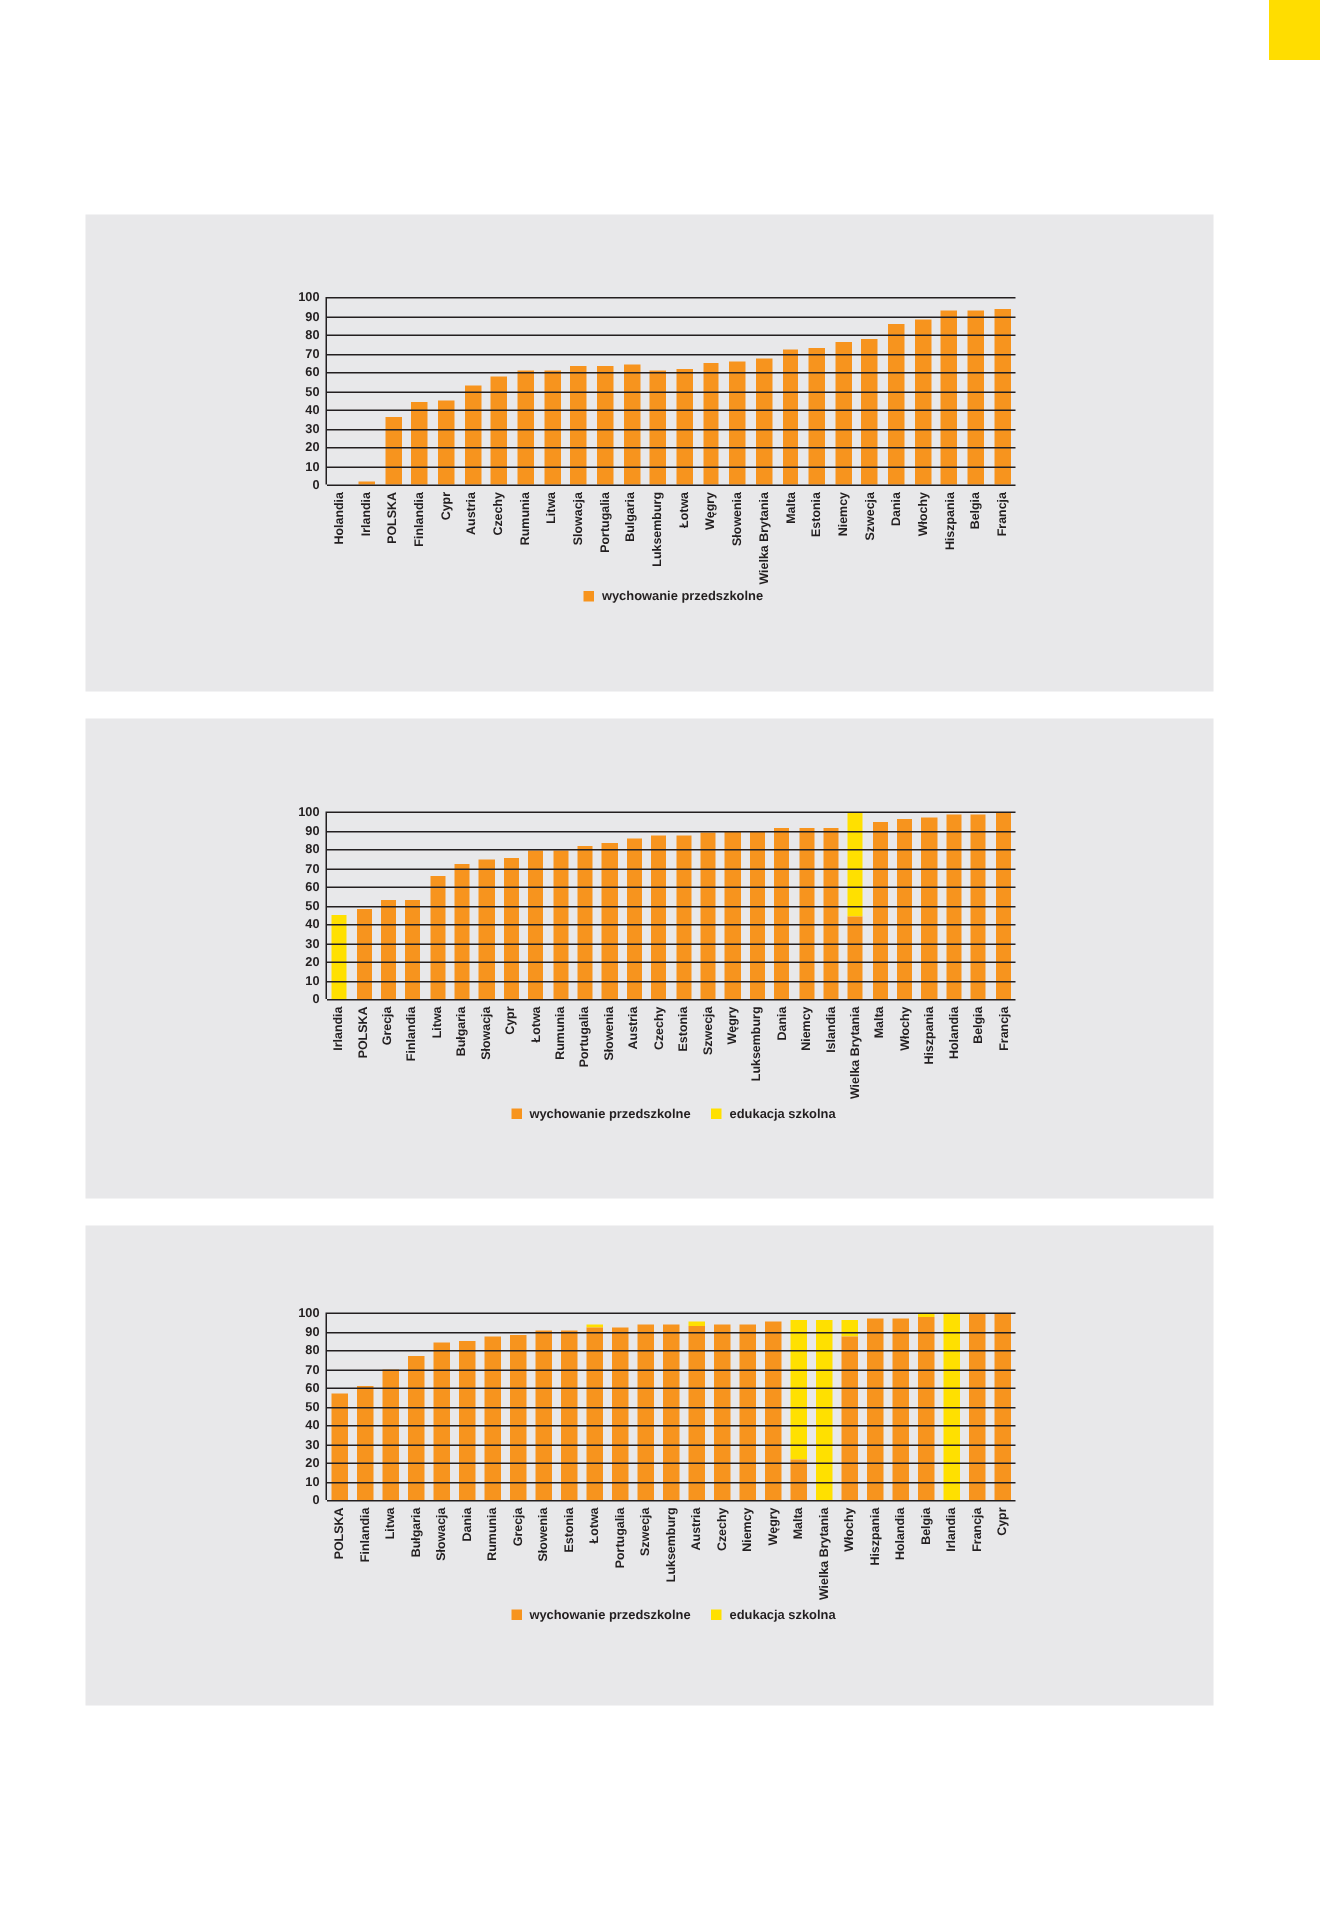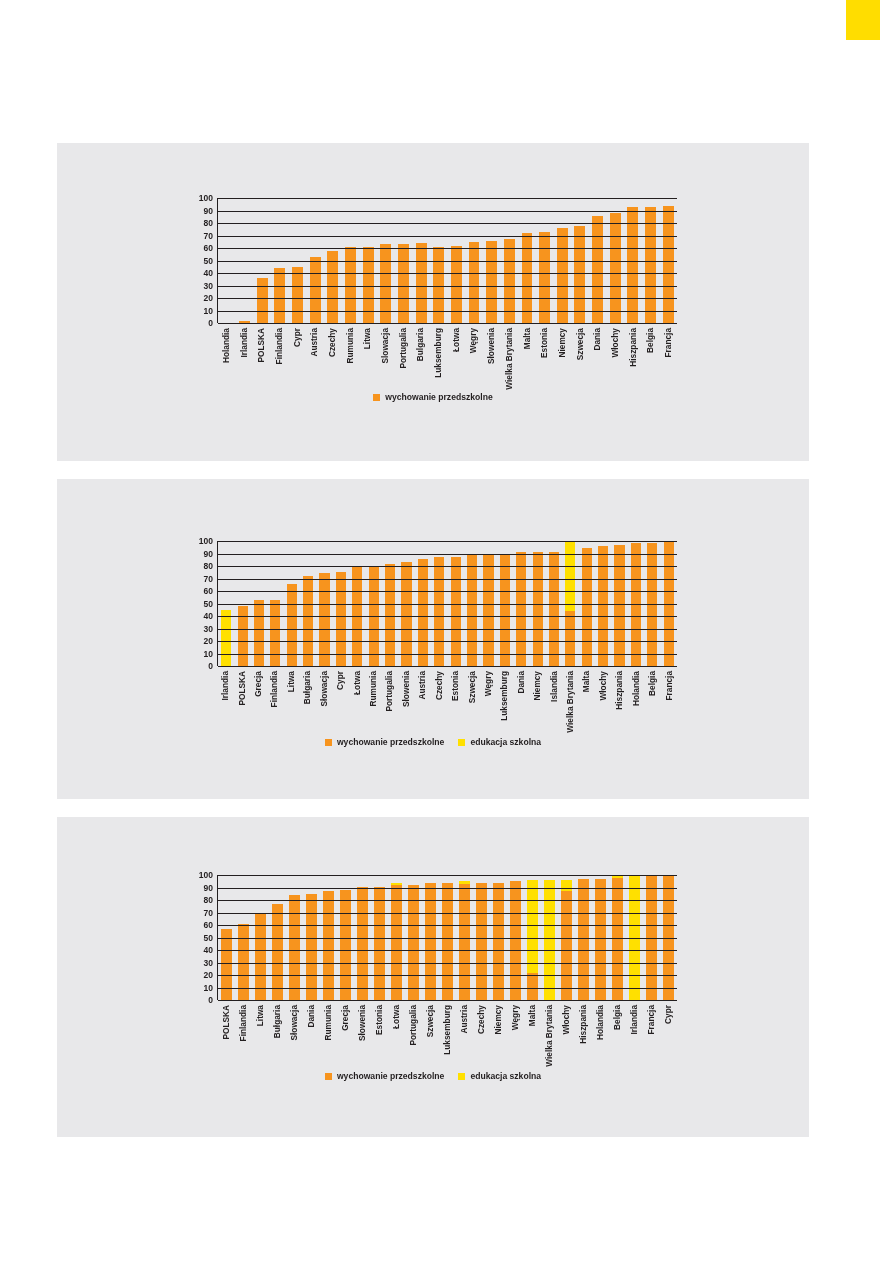--- a/index.html
+++ b/index.html
@@ -127,21 +127,21 @@
     white-space: nowrap;
     line-height: 1;
   }
 
   .legend {
     position: absolute;
     display: flex;
     gap: 14px;
     justify-content: center;
     width: 100%;
-    left: 0;
+    left: 16px;
   }
   .legend-item {
     display: flex;
     align-items: center;
     gap: 5px;
   }
   .legend-swatch {
     width: 7px;
     height: 7px;
     display: inline-block;

